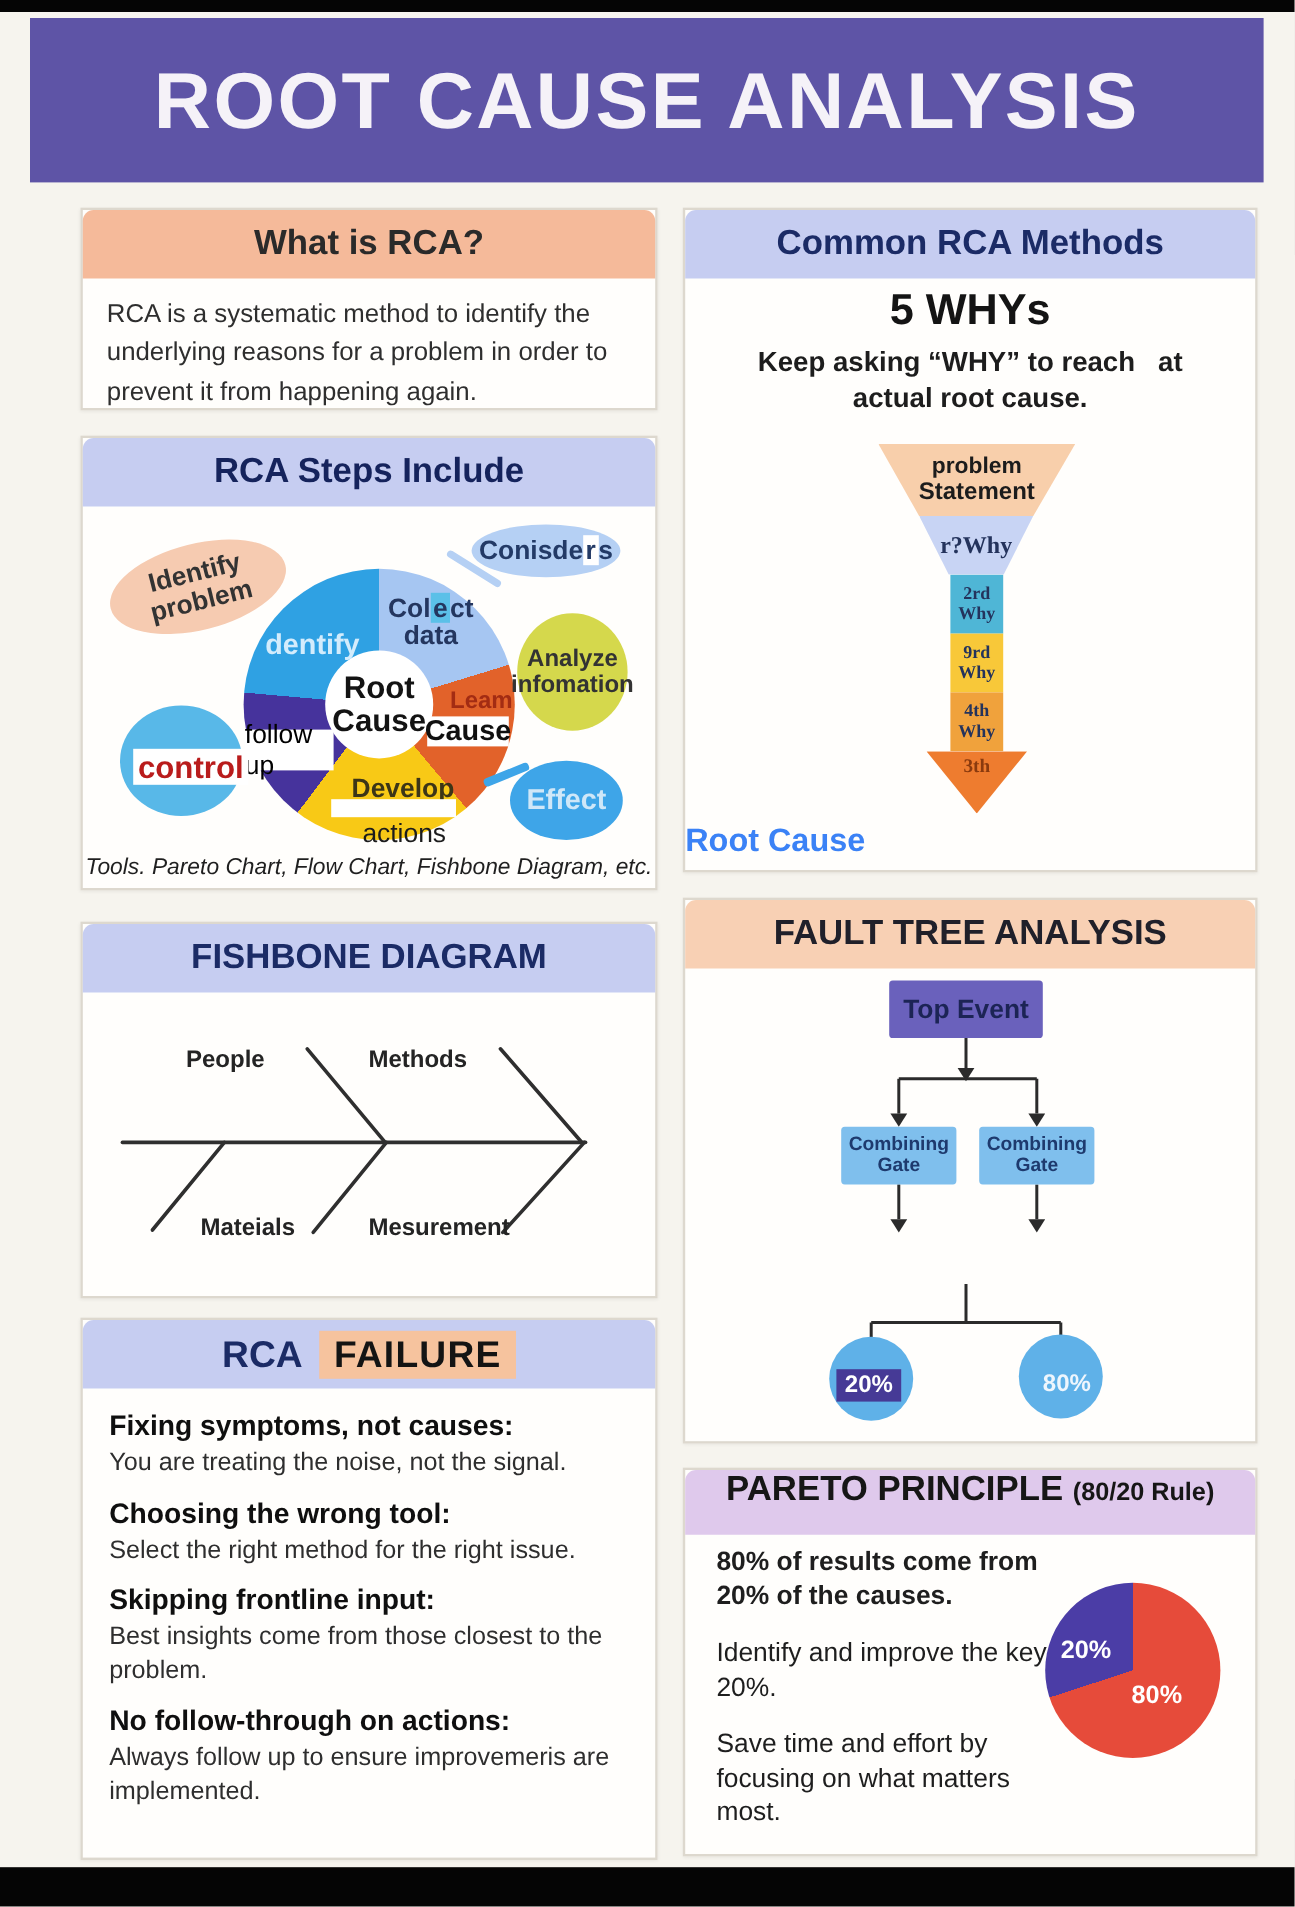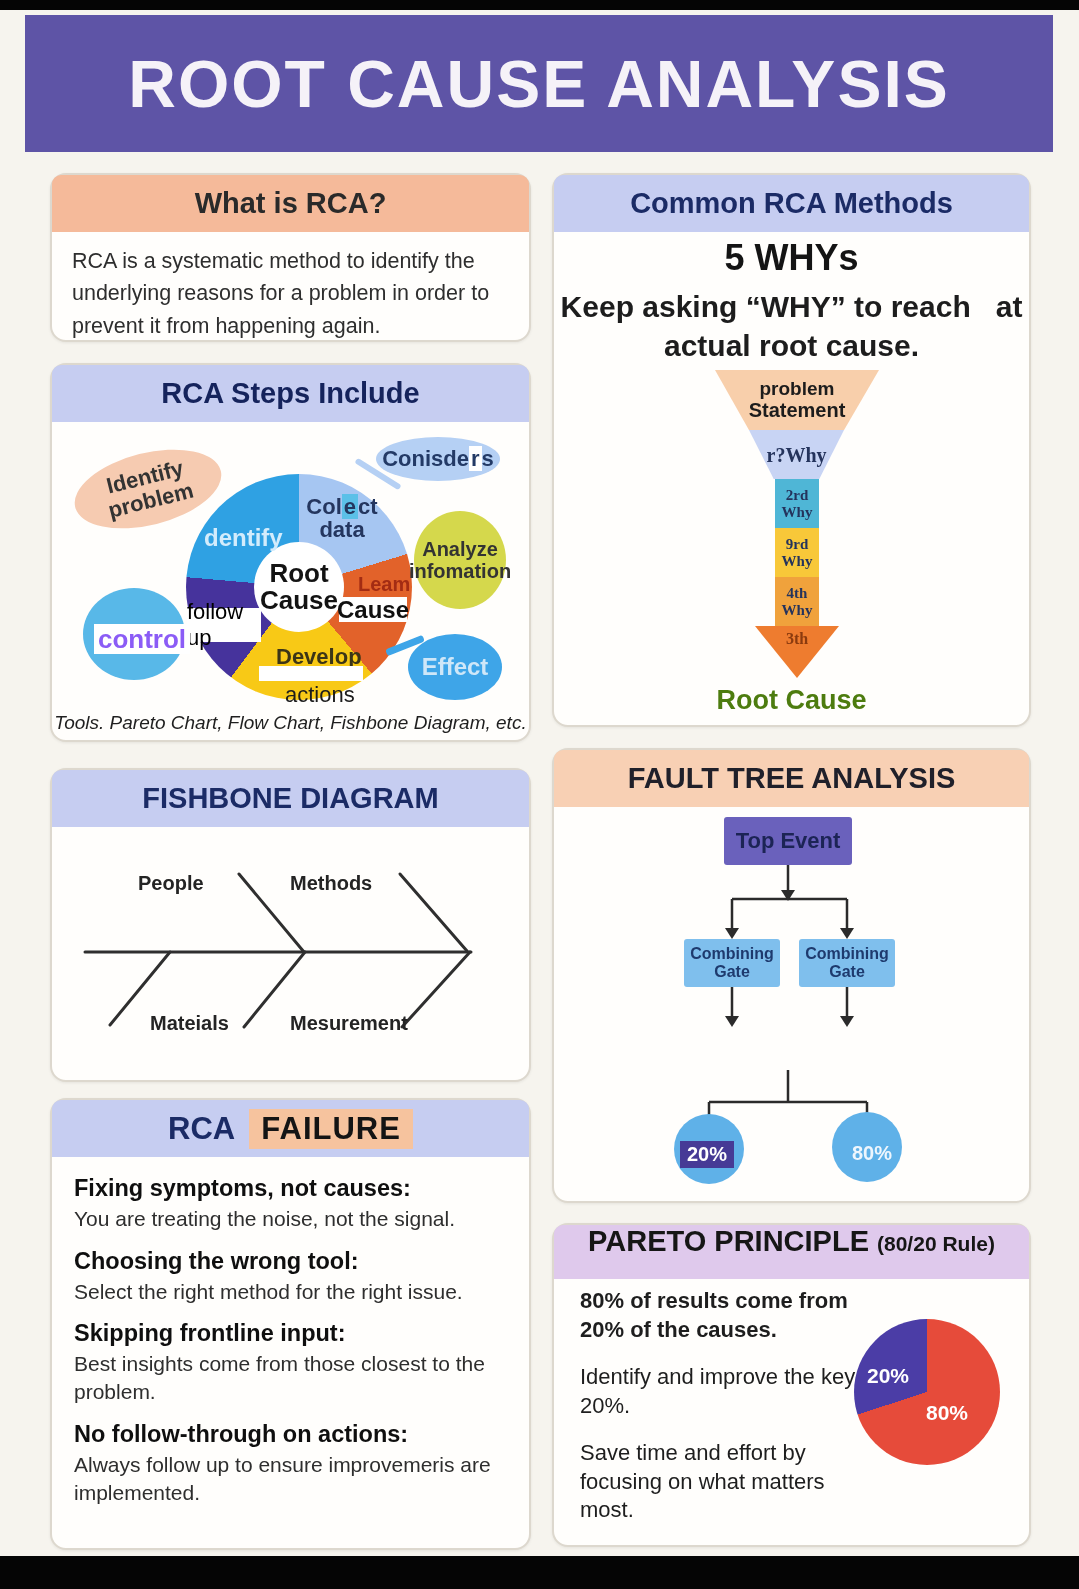--- a/index.html
+++ b/index.html
@@ -4,22 +4,22 @@
 <style>
   html,body{margin:0;padding:0;background:#e8e6e1;}
   .page{position:relative;width:1079px;height:1589px;background:#f6f4ee;overflow:hidden;
         font-family:"Liberation Sans",sans-serif;color:#222;}
   .black-bar{position:absolute;left:0;width:100%;background:#050505;}
   
   .banner{position:absolute;left:25px;top:15px;width:1028px;height:137px;background:#5e54a6;
           display:flex;align-items:center;justify-content:center;}
   .banner h1{margin:0;color:#f5f2f8;font-size:66px;font-weight:bold;letter-spacing:2px;}
   
-  .card{position:absolute;background:#fffefc;border:2px solid #ddd8ce;border-radius:16px;
-        box-shadow:0 1px 3px rgba(0,0,0,.07);}
+  .card{position:absolute;background:#fffefc;border:2px solid #ddd8ce;border-radius:0;
+        box-shadow:0 1px 3px rgba(0,0,0,.07);margin-left:17px;}
   .card-header{height:57px;border-radius:9px 9px 0 0;display:flex;align-items:center;
         justify-content:center;font-weight:bold;font-size:29px;}
   .hdr-peach{background:#f5ba9a;color:#2a2a2a;}
   .hdr-peri{background:#c6cdf1;color:#1b2b66;}
   .hdr-fault{background:#f8d0b4;color:#20202a;}
   .hdr-lav{background:#dfc9ec;color:#161616;}
   
   .rca-body{padding:13px 20px 0;font-size:21.5px;line-height:1.5;color:#2e2e2e;}
   
   .pie{position:absolute;left:134px;top:109px;width:226px;height:226px;border-radius:50%;
@@ -33,39 +33,39 @@
   .whitebox{position:absolute;background:#fff;display:flex;align-items:center;justify-content:center;}
   .wlabel{position:absolute;line-height:1.05;}
   .tail{position:absolute;border-radius:3px;}
   .tools{position:absolute;left:0;right:0;top:347px;text-align:center;font-style:italic;
        font-size:19px;color:#1f1f1f;}
   .hl-teal{background:#5bc0e8;padding:0 2px;}
   .hl-white{background:#fff;padding:0 2px;}
   
   .big-method{position:absolute;left:0;right:0;top:62px;text-align:center;font-size:36px;
        font-weight:bold;color:#141414;}
-  .method-desc{position:absolute;left:0;right:0;top:112px;text-align:center;font-size:30px;
+  .method-desc{position:absolute;left:0;right:0;top:112px;text-align:center;font-size:23px;
        font-weight:bold;color:#1d1d1d;line-height:1.3;}
   .pre{white-space:pre;}
   .fstep{position:absolute;display:flex;flex-direction:column;align-items:center;justify-content:center;
        text-align:center;font-family:"Liberation Serif",serif;font-weight:bold;color:#24335c;line-height:1.1;}
   .fs1{left:161px;top:195px;width:164px;height:60px;background:#f8cfab;
        clip-path:polygon(0 0,100% 0,78.7% 100%,20.7% 100%);
        font-family:"Liberation Sans",sans-serif;color:#1c1c1c;}
   .fs1 .l1{font-size:19px;} .fs1 .l2{font-size:20px;}
   .fs2{left:195px;top:255px;width:95px;height:49px;background:#c8d4f4;
        clip-path:polygon(0 0,100% 0,74% 100%,26% 100%);font-size:20px;}
   .fs3{left:221px;top:304px;width:44px;height:49px;background:#4fb6d6;font-size:15px;}
   .fs4{left:221px;top:353px;width:44px;height:49px;background:#f8c839;font-size:15px;}
   .fs5{left:221px;top:402px;width:44px;height:49px;background:#f0a23c;font-size:15px;}
   .farrow{left:201px;top:451px;width:84px;height:52px;background:#ee7c2f;
        clip-path:polygon(0 0,100% 0,50% 100%);justify-content:flex-start;padding-top:4px;
        box-sizing:border-box;font-size:16px;color:#8a3a0e;}
-  .root-cause-label{position:absolute;left:0;right:0;top:510px;text-align:center;
-       font-size:27px;font-weight:bold;color:#4d7c0f;}
+  .root-cause-label{position:absolute;left:0;right:0;top:510px;
+       font-size:27px;font-weight:bold;color:#3b82f6;}
   
   .fb-diagram{position:absolute;left:0;top:57px;width:477px;height:193px;}
   .fb-label{position:absolute;font-size:20px;font-weight:bold;color:#242424;}
   
   .ft-box{position:absolute;display:flex;align-items:center;justify-content:center;text-align:center;
        font-weight:bold;border-radius:3px;}
   .ft-top{left:170px;top:67px;width:128px;height:48px;background:#6a61bc;color:#1c2455;font-size:22px;}
   .ft-gate{width:96px;height:48px;background:#7fbfed;color:#1e3a6e;font-size:16px;line-height:1.15;}
   .ft-basic{left:143px;top:277px;width:183px;height:43px;background:#e9813e;color:#7c2d12;font-size:23px;}
   .ft-circle{position:absolute;width:70px;height:70px;border-radius:50%;background:#5fb1e8;}
@@ -141,21 +141,21 @@
     <div class="bubble" style="left:324px;top:72px;width:124px;height:44px;background:#b5d0f4;
          font-size:22px;font-weight:bold;color:#233a66;">
       <div><span>Conisde</span><span class="hl-white">r</span><span>s</span></div>
     </div>
     <div class="bubble" style="left:362px;top:146px;width:92px;height:98px;background:#d5d84c;
          font-size:20px;font-weight:bold;color:#333;">
       <div><span>Analyze</span><br>
            <span>infomation</span></div>
     </div>
     <div class="bubble" style="left:31px;top:223px;width:102px;height:92px;background:#58b8e8;"></div>
-    <div class="whitebox" style="left:42px;top:259px;width:96px;height:30px;font-size:26px;font-weight:bold;color:#8b5cf6;">control</div>
+    <div class="whitebox" style="left:42px;top:259px;width:96px;height:30px;font-size:26px;font-weight:bold;color:#b91c1c;">control</div>
     <div class="tail" style="left:333px;top:277px;width:40px;height:7px;background:#3ea5e8;transform:rotate(-22deg);"></div>
     <div class="bubble" style="left:356px;top:269px;width:94px;height:66px;background:#3ea5e8;
          font-size:24px;font-weight:bold;color:#cfe7f8;">Effect</div>
 
     <div class="tools">Tools. Pareto Chart, Flow Chart, Fishbone Diagram, etc.</div>
   </div>
 
   <div class="card" style="left:50px;top:768px;width:477px;height:310px;">
     <div class="card-header hdr-peri">
       <span>FISHBONE DIAGRAM</span>

